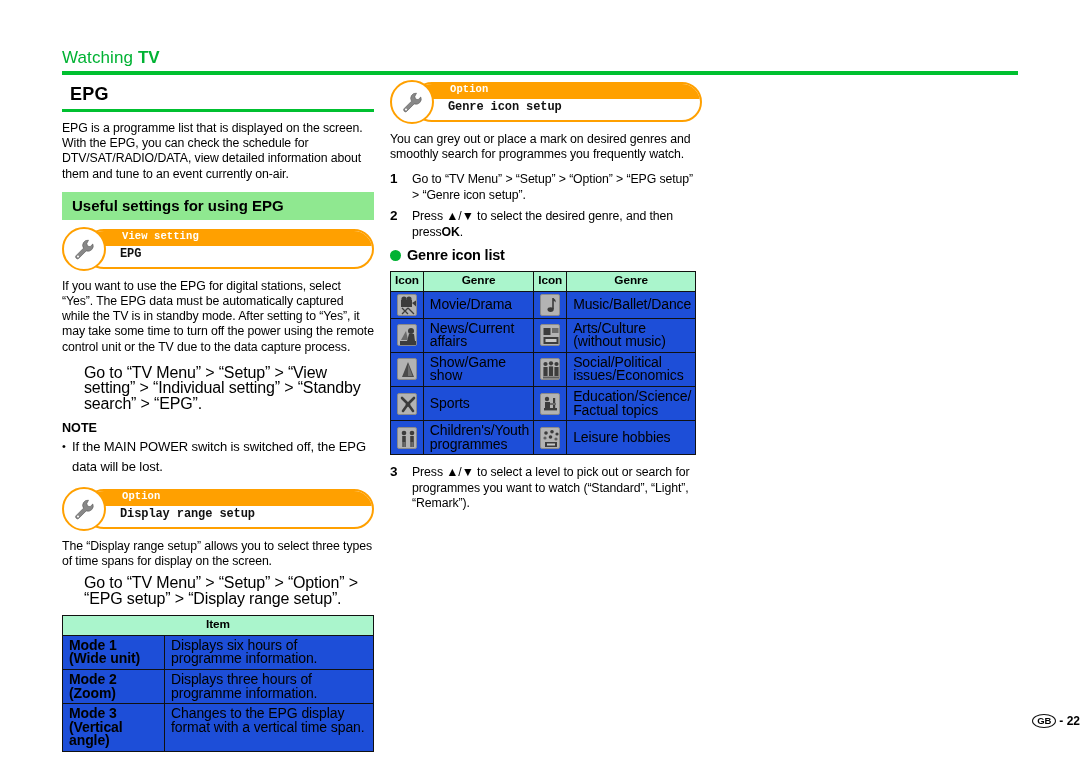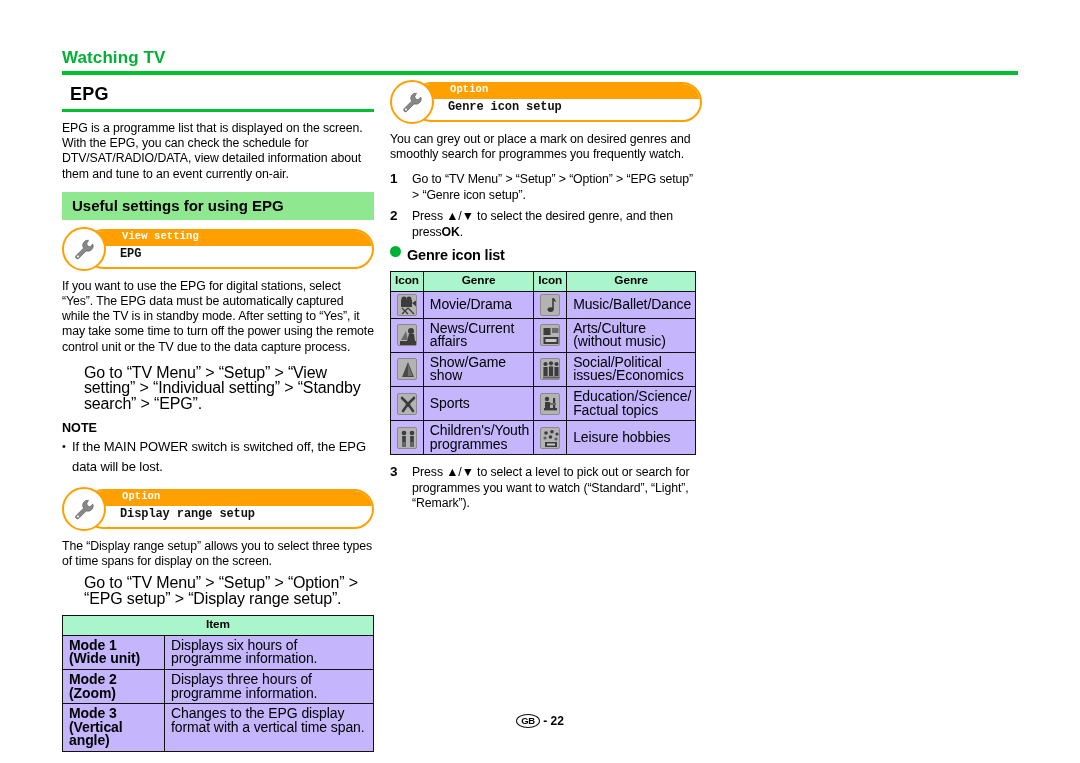--- a/index.html
+++ b/index.html
@@ -22,21 +22,21 @@
   }
 
   
   .running-head {
     position: absolute;
     left: 62px; top: 48px;
     font-size: 17px;
     color: #00b233;
     letter-spacing: 0.1px;
   }
-  .running-head .rh-a { font-weight: 700; }
+  .running-head .rh-a { font-weight: 400; }
   .running-head .rh-b { font-weight: 700; }
 
   .head-rule {
     position: absolute;
     left: 62px; top: 71px;
     width: 956px; height: 4px;
     background: #00c030;
   }
 
   
@@ -187,37 +187,38 @@
   }
   .step b { font-weight: 700; }
 
   
   .sub-head {
     font-size: 14.5px;
     font-weight: 700;
     line-height: 19px;
     margin: 4px 0 6px 0;
     display: flex;
+    align-items: center;
     gap: 6px;
     letter-spacing: -0.2px;
   }
   .sub-head .dot {
     width: 11px; height: 11px;
     border-radius: 50%;
     background: #00b233;
     display: inline-block;
     flex: none;
   }
 
   
   table.doc {
     border-collapse: collapse;
     width: 100%;
     border: 1.5px solid #111111;
-    background: #c4b5fd;
+    background: #1d4ed8;
   }
   table.doc td, table.doc th {
     border: 1px solid #111111;
     font-size: 14px;
     line-height: 13.6px;
     padding: 3px 5px 3px 6px;
     vertical-align: top;
     text-align: left;
     letter-spacing: -0.1px;
   }
@@ -253,21 +254,21 @@
     position: relative;
     vertical-align: middle;
   }
   .gicon svg { position: absolute; left: 0; top: 0; }
 
   
   .footer {
     position: absolute;
     left: 0; top: 714px;
     width: 1080px;
-    text-align: center;
+    text-align: right;
     font-size: 12px;
     font-weight: 700;
   }
   .footer .gb {
     display: inline-block;
     border: 1.5px solid #111;
     border-radius: 50%;
     padding: 0px 4px;
     font-size: 9.5px;
     font-weight: 700;

